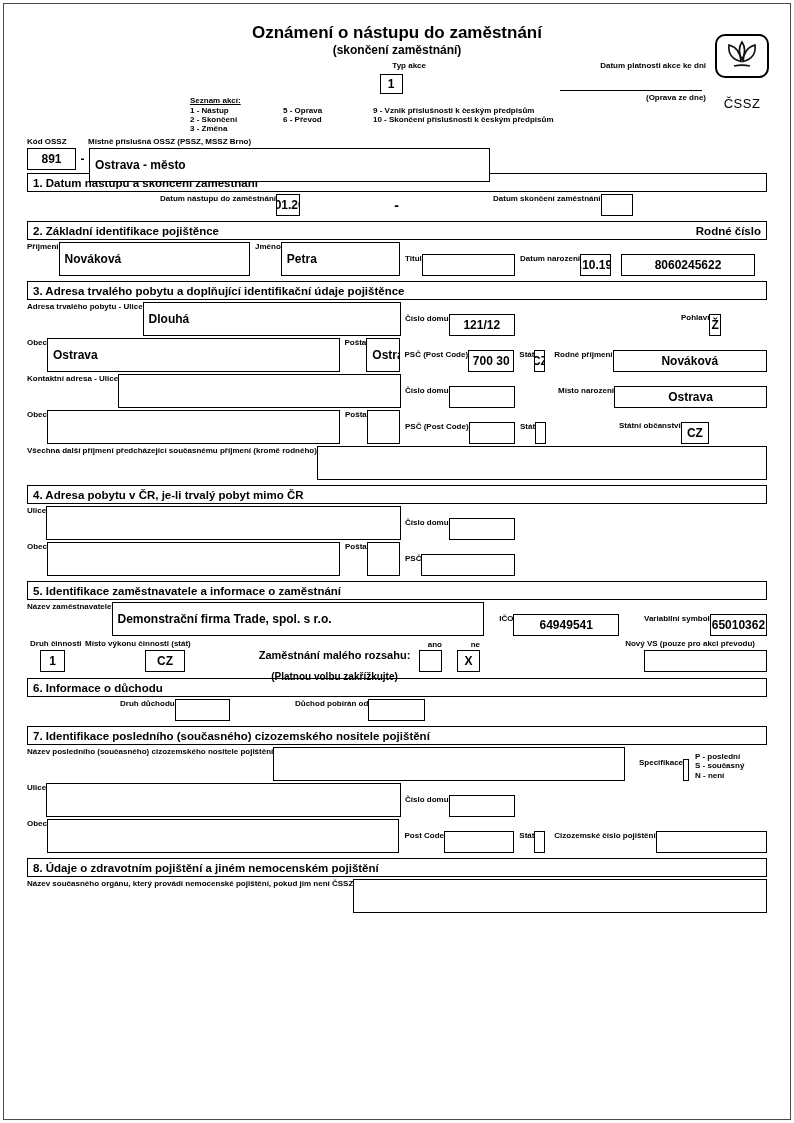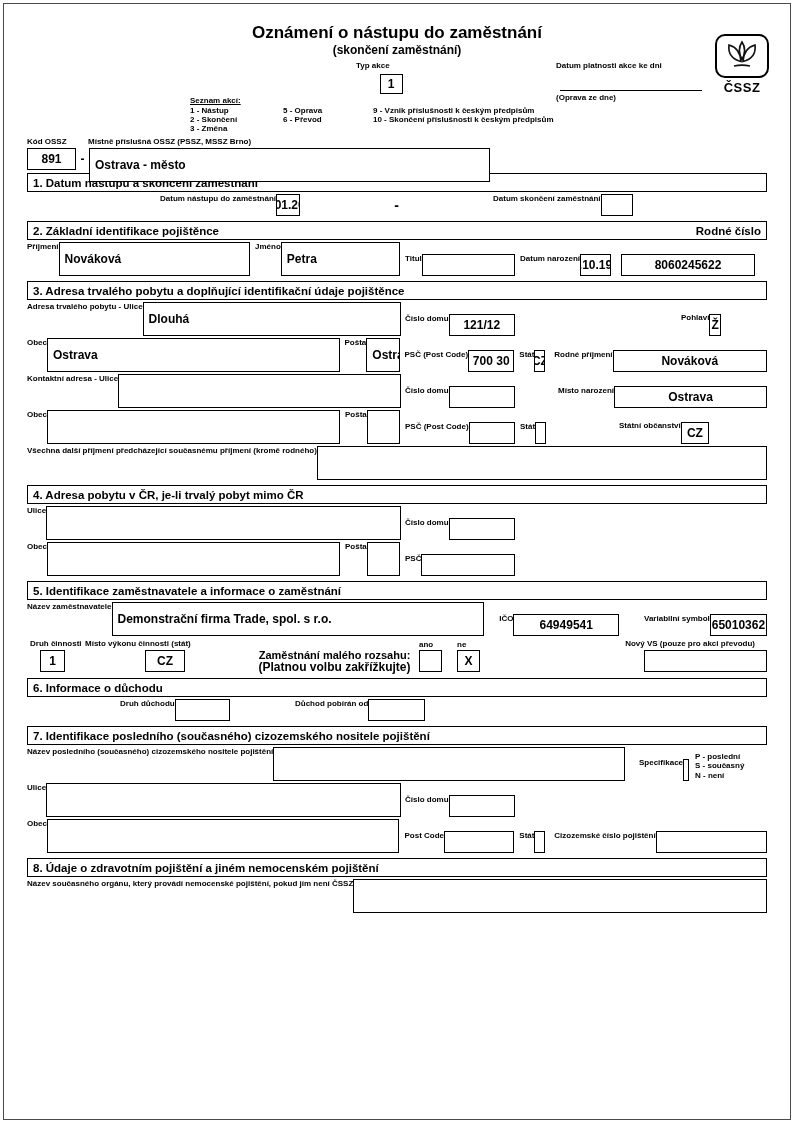--- a/index.html
+++ b/index.html
@@ -1,54 +1,54 @@
 <!DOCTYPE html>
 <html><head>
 <meta charset="utf-8">
 <style>
   *{box-sizing:border-box;margin:0;padding:0}
   html,body{background:#fff}
   body{width:794px;height:1123px;position:relative;color:#000;font-family:"Liberation Sans",sans-serif}
   .page{position:absolute;left:3px;top:3px;width:788px;height:1117px;border:1px solid #4a4a4a;background:#fff;overflow:hidden}
   .content{padding:0 23px}
   .lbl{font-size:8px;font-weight:bold;line-height:10px;white-space:nowrap}
-  .c{text-align:left}
+  .c{text-align:right}
   .u{text-decoration:underline}
   .box{border:1px solid #000;height:22px;background:#fff;display:flex;align-items:center;padding:16px 5px;font-size:12px;font-weight:bold;white-space:nowrap;overflow:hidden}
   .box.cc{justify-content:center;padding:0 2px}
   .fg{display:flex;flex-direction:row}
   .fg .lbl{margin-bottom:1px}
   .fg .box{width:100%}
   .row{display:flex;align-items:flex-end;margin-top:2px}
   .section{margin-top:5px}
   .section-header{border:1px solid #000;display:flex;justify-content:space-between;align-items:center;font-size:11.5px;font-weight:bold;padding:2px 5px;height:19px}
   .dashmid{flex:1;display:flex;align-items:center;justify-content:center;font-weight:bold;font-size:14px;height:22px}
   
   .header{position:relative;height:169px}
   .title{position:absolute;top:19px;left:0;right:0;text-align:center;font-size:17px;font-weight:bold}
   .subtitle{position:absolute;top:39px;left:0;right:0;text-align:center;font-size:12px;font-weight:bold}
   .logo{position:absolute;top:30px;right:20px;width:56px;text-align:center}
   .logo-frame{width:54px;height:44px;border:2px solid #000;border-radius:10px;display:flex;align-items:center;justify-content:center;margin:0 auto}
-  .logo-text{font-size:13px;font-weight:bold;margin-top:2px;letter-spacing:.5px}
+  .logo-text{font-size:13px;font-weight:normal;margin-top:18px;letter-spacing:.5px}
   .typakce{position:absolute;left:352px;top:57px;width:70px;text-align:center}
   .typakce .box{width:23px;height:20px;margin:3px auto 0}
   .datpl{position:absolute;left:552px;top:57px;width:150px}
   .fill-line{height:0;border-bottom:1px solid #000;margin:19px 4px 2px}
   .seznam{position:absolute;left:186px;top:92px}
   .seznam .cols{display:flex;margin-top:1px}
   .seznam .lbl{line-height:9px}
   .ossz{position:absolute;left:23px;top:133px;right:23px}
   .ossz-labels{display:flex}
   .ossz-boxes{display:flex;margin-top:1px}
   .osszdash{width:13px;display:flex;align-items:center;justify-content:center;font-weight:bold;font-size:12px;height:22px}
   
   .s5row2{position:relative;height:34px;margin-top:3px}
   .abs{position:absolute}
   .midtxt{font-size:11px;font-weight:bold;line-height:11px;text-align:center}
-  .midsub{font-size:12px;font-weight:bold;line-height:9px;margin-top:2px;text-align:center}
+  .midsub{font-size:10px;font-weight:bold;line-height:9px;margin-top:11px;text-align:center}
 </style>
 </head>
 <body>
 
 <div class="page">
 
   <div class="header">
     <div class="title">Oznámení o nástupu do zaměstnání</div>
     <div class="subtitle">(skončení zaměstnání)</div>
 

